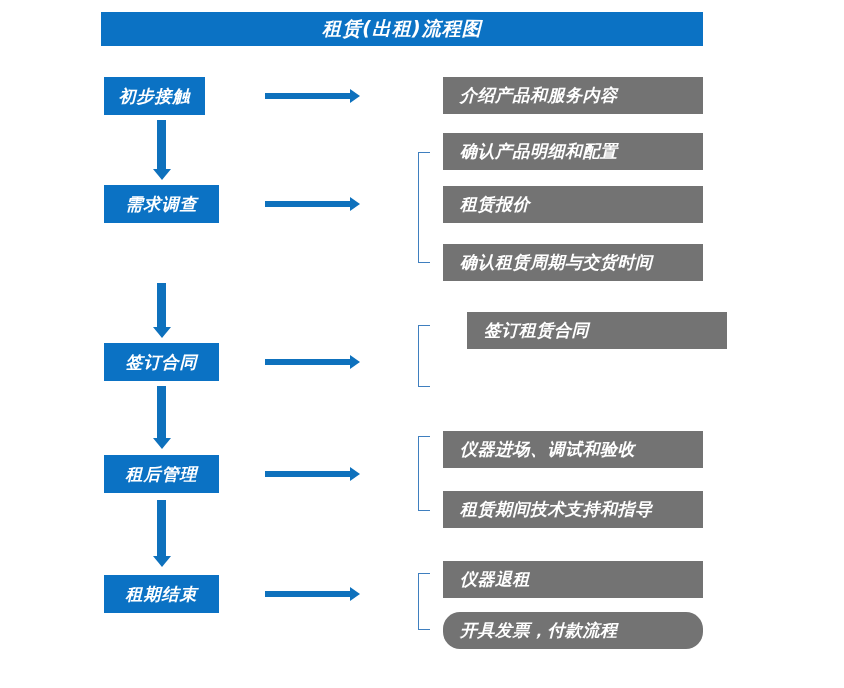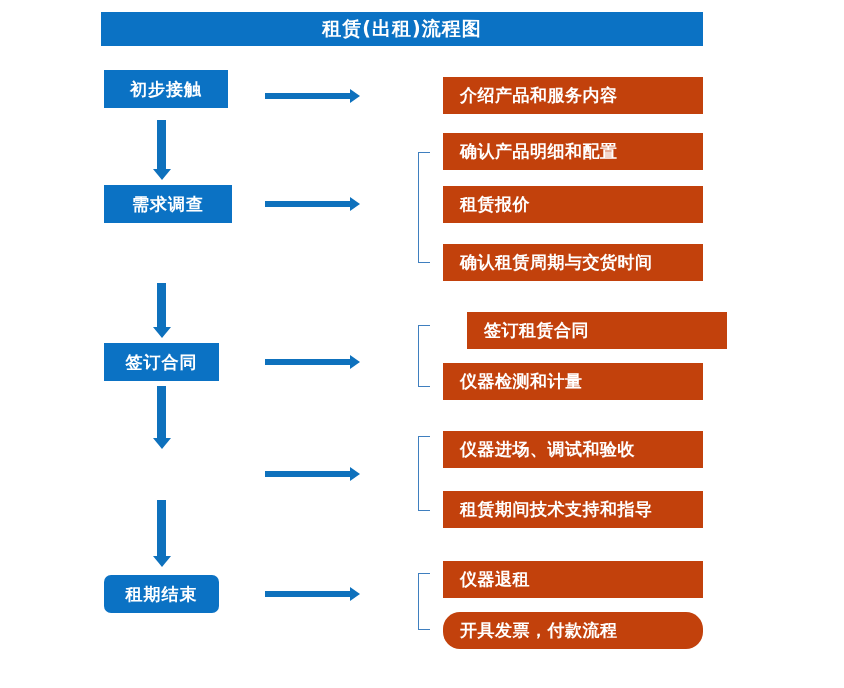--- a/index.html
+++ b/index.html
@@ -11,20 +11,21 @@
     width: 844px;
     height: 688px;
     font-family: "DejaVu Sans", "Liberation Sans", sans-serif;
     overflow: hidden;
   }
   #canvas {
     position: relative;
     width: 844px;
     height: 688px;
     background: #ffffff;
+    font-style: italic;
   }
   .title-bar {
     position: absolute;
     left: 101px;
     top: 12px;
     width: 602px;
     height: 34px;
     background: #0b72c4;
     color: #ffffff;
     font-size: 19px;
@@ -41,21 +42,21 @@
     font-size: 17px;
     font-weight: bold;
     display: flex;
     align-items: center;
     justify-content: center;
     letter-spacing: 1px;
     box-sizing: border-box;
   }
   .detail-box {
     position: absolute;
-    background: #c2410c;
+    background: #737373;
     color: #ffffff;
     font-size: 17px;
     font-weight: bold;
     display: flex;
     align-items: center;
     justify-content: flex-start;
     padding-left: 17px;
     letter-spacing: 0.5px;
     box-sizing: border-box;
   }
@@ -105,28 +106,29 @@
     box-sizing: border-box;
   }
 </style>
 </head>
 <body>
 
 <div id="canvas">
 
   <div class="title-bar">租赁(出租)流程图</div>
 
-  <div class="stage-box" style="left:104px; top:70px; width:124px; height:38px;">初步接触</div>
+  <div class="stage-box" style="left:104px; top:77px; width:101px; height:38px;">初步接触</div>
 
-  <div class="stage-box" style="left:104px; top:185px; width:128px; height:38px;">需求调查</div>
+  <div class="stage-box" style="left:104px; top:185px; width:115px; height:38px;">需求调查</div>
 
   <div class="stage-box" style="left:104px; top:343px; width:115px; height:38px;">签订合同</div>
 
+  <div class="stage-box" style="left:104px; top:455px; width:115px; height:38px;">租后管理</div>
 
-  <div class="stage-box" style="left:104px; top:575px; width:115px; height:38px;border-radius:7px;">租期结束</div>
+  <div class="stage-box" style="left:104px; top:575px; width:115px; height:38px;">租期结束</div>
 
   <div class="v-arrow" style="left:157px; top:120px; height:50px;"></div>
 
   <div class="v-arrow" style="left:157px; top:283px; height:45px;"></div>
 
   <div class="v-arrow" style="left:157px; top:386px; height:53px;"></div>
 
   <div class="v-arrow" style="left:157px; top:500px; height:57px;"></div>
 
   <div class="h-arrow" style="left:265px; top:93px; width:86px;"></div>
@@ -150,21 +152,20 @@
   <div class="detail-box" style="left:443px; top:77px; width:260px; height:37px;">介绍产品和服务内容</div>
 
   <div class="detail-box" style="left:443px; top:133px; width:260px; height:37px;">确认产品明细和配置</div>
 
   <div class="detail-box" style="left:443px; top:244px; width:260px; height:37px;">确认租赁周期与交货时间</div>
 
   <div class="detail-box" style="left:443px; top:186px; width:260px; height:37px;">租赁报价</div>
 
   <div class="detail-box" style="left:443px; top:312px; width:260px; height:37px;margin-left:24px;">签订租赁合同</div>
 
-  <div class="detail-box" style="left:443px; top:363px; width:260px; height:37px;">仪器检测和计量</div>
 
   <div class="detail-box" style="left:443px; top:431px; width:260px; height:37px;">仪器进场、调试和验收</div>
 
   <div class="detail-box" style="left:443px; top:491px; width:260px; height:37px;">租赁期间技术支持和指导</div>
 
   <div class="detail-box" style="left:443px; top:561px; width:260px; height:37px;">仪器退租</div>
 
   <div class="detail-box" style="left:443px; top:612px; width:260px; height:37px;border-radius:17px;">开具发票，付款流程</div>
 
 </div>

